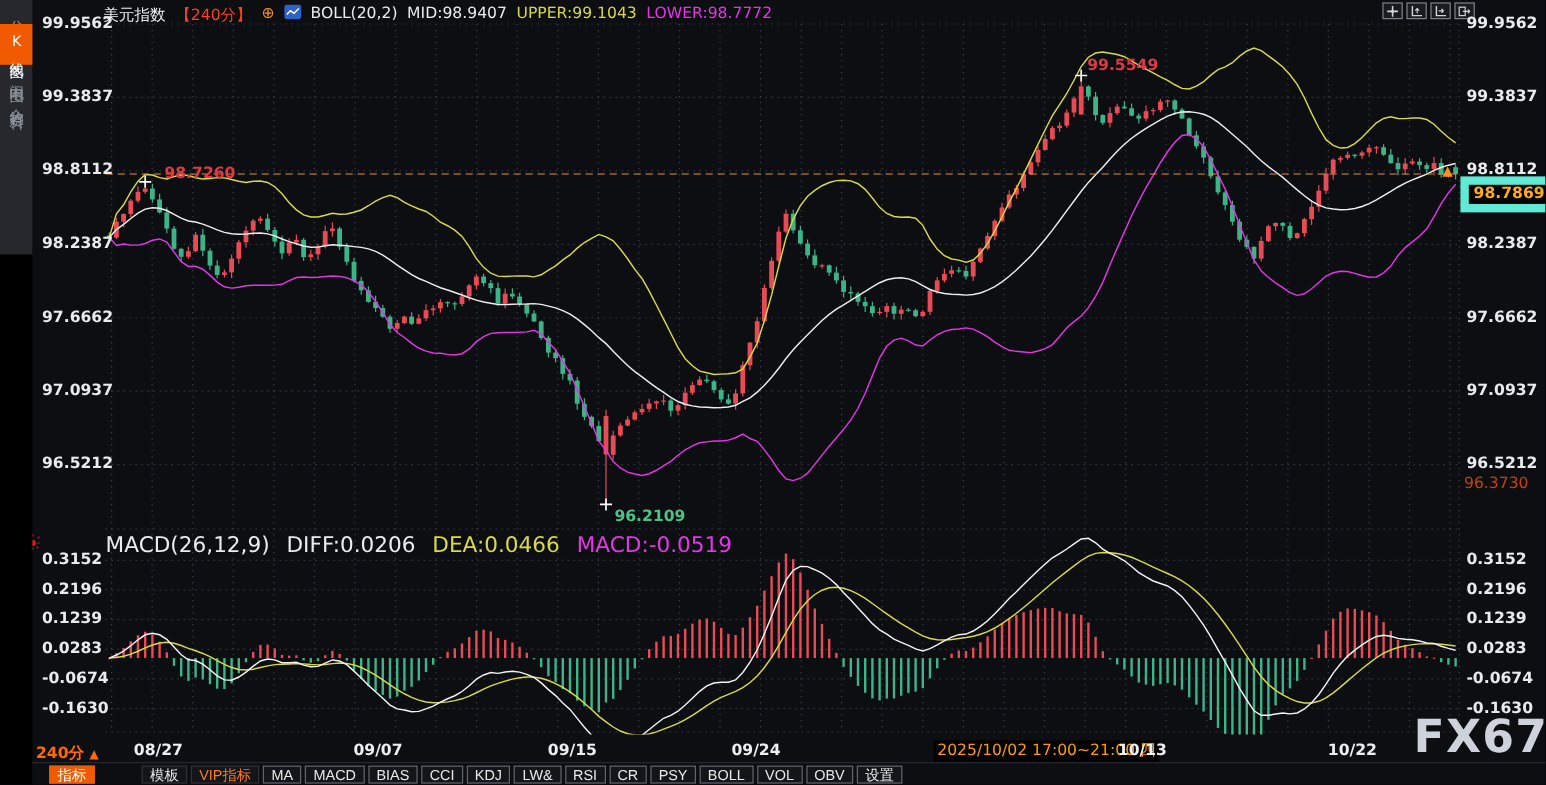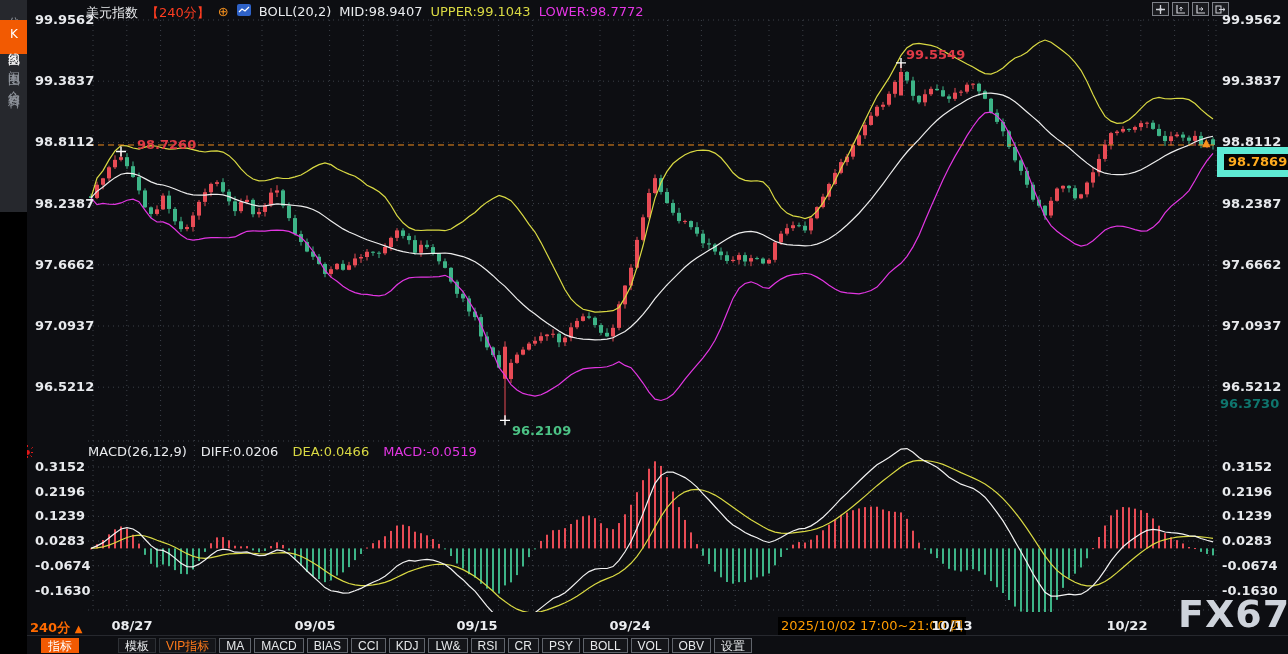--- a/index.html
+++ b/index.html
@@ -30,25 +30,25 @@
   .axis-label{position:absolute;font-size:13px;color:#e8eaed;z-index:2;white-space:nowrap;font-weight:bold;}
   .axis-left{width:50px;text-align:right;left:35px;}
   .axis-right{left:1222px;text-align:left;}
 
   
   .marker-label{position:absolute;font-size:13px;font-weight:700;z-index:2;white-space:nowrap;}
   .m-red{color:#de3a46}.m-grn{color:#4cc285}
   .price-box{position:absolute;left:1217px;top:147px;border:7px solid #5eead4;color:#ffab1e;
              background:#050505;font-size:13px;font-weight:700;padding:0 4px;height:16px;
              line-height:16px;z-index:2;}
-  .low-tag{position:absolute;left:1220px;top:396px;color:#0f766e;font-size:13px;font-weight:700;z-index:2;}
+  .low-tag{position:absolute;left:1220px;top:396px;color:#c2410c;font-size:13px;font-weight:400;z-index:2;}
   .up-arrow{position:absolute;left:1202px;top:136px;color:#f7921e;font-size:11px;z-index:2;}
 
   
-  .macd-hdr{left:88px;top:444px;display:flex;gap:14px;font-size:13px;white-space:nowrap;align-items:center;}
+  .macd-hdr{left:88px;top:444px;display:flex;gap:14px;font-size:18px;white-space:nowrap;align-items:center;}
   .sun{left:20px;top:445px;}
 
   
   .date-label{position:absolute;top:618px;transform:translateX(-50%);font-size:13px;font-weight:700;
               color:#eceef1;z-index:2;white-space:nowrap;}
   .period-label{position:absolute;left:30px;top:619px;color:#ff6a00;font-weight:700;font-size:13px;z-index:2;}
   .tooltip{position:absolute;left:778px;top:617px;background:#000;color:#ff9c00;font-size:13px;
            padding:0 3px;height:29px;line-height:17px;z-index:2;white-space:nowrap;}
 
   
@@ -826,18 +826,18 @@
     <div class="axis-label axis-right" style="top: 483.7px;">0.2196</div>
     <div class="axis-label axis-left" style="top: 508.4px;">0.1239</div>
     <div class="axis-label axis-right" style="top: 508.4px;">0.1239</div>
     <div class="axis-label axis-left" style="top: 533.1px;">0.0283</div>
     <div class="axis-label axis-right" style="top: 533.1px;">0.0283</div>
     <div class="axis-label axis-left" style="top: 557.8px;">-0.0674</div>
     <div class="axis-label axis-right" style="top: 557.8px;">-0.0674</div>
     <div class="axis-label axis-left" style="top: 582.5px;">-0.1630</div>
     <div class="axis-label axis-right" style="top: 582.5px;">-0.1630</div>
     <div class="date-label" style="left: 132px;">08/27</div>
-    <div class="date-label" style="left: 315px;">09/05</div>
+    <div class="date-label" style="left: 315px;">09/07</div>
     <div class="date-label" style="left: 477px;">09/15</div>
     <div class="date-label" style="left: 630px;">09/24</div>
     <div class="date-label" style="left: 952px;">10/13</div>
     <div class="date-label" style="left: 1127px;">10/22</div>
   </div>
 
 </body></html>

